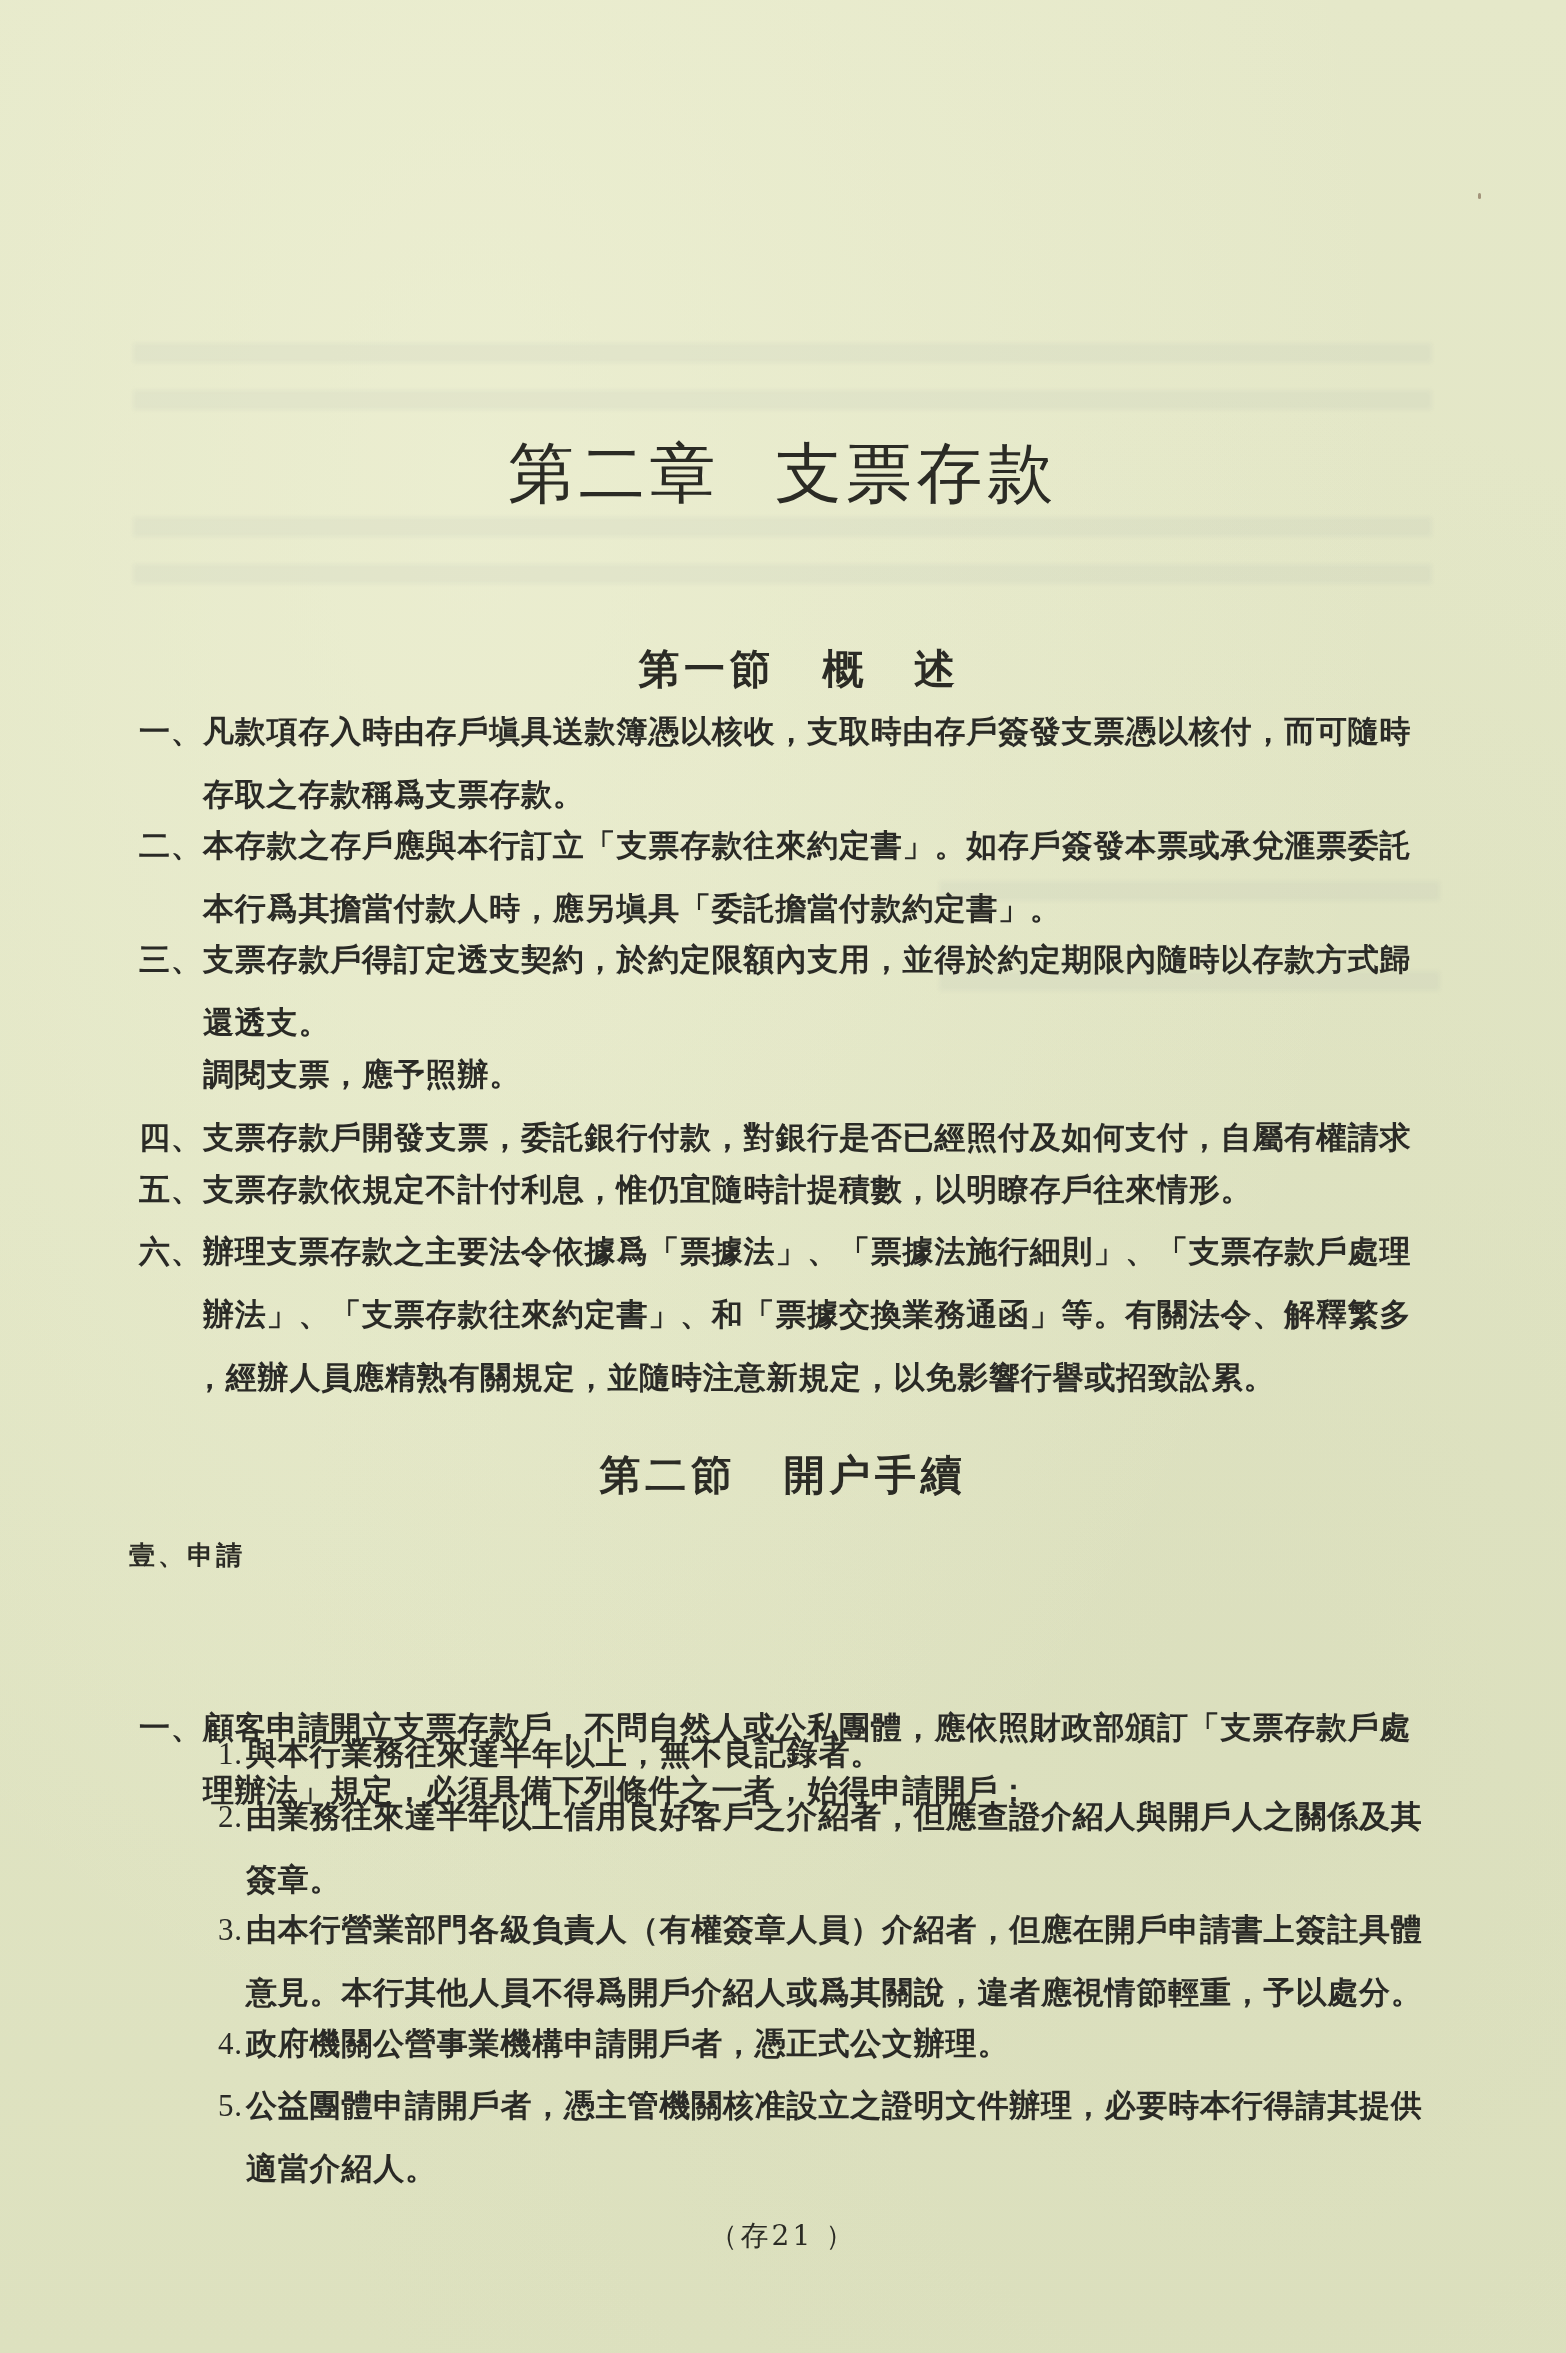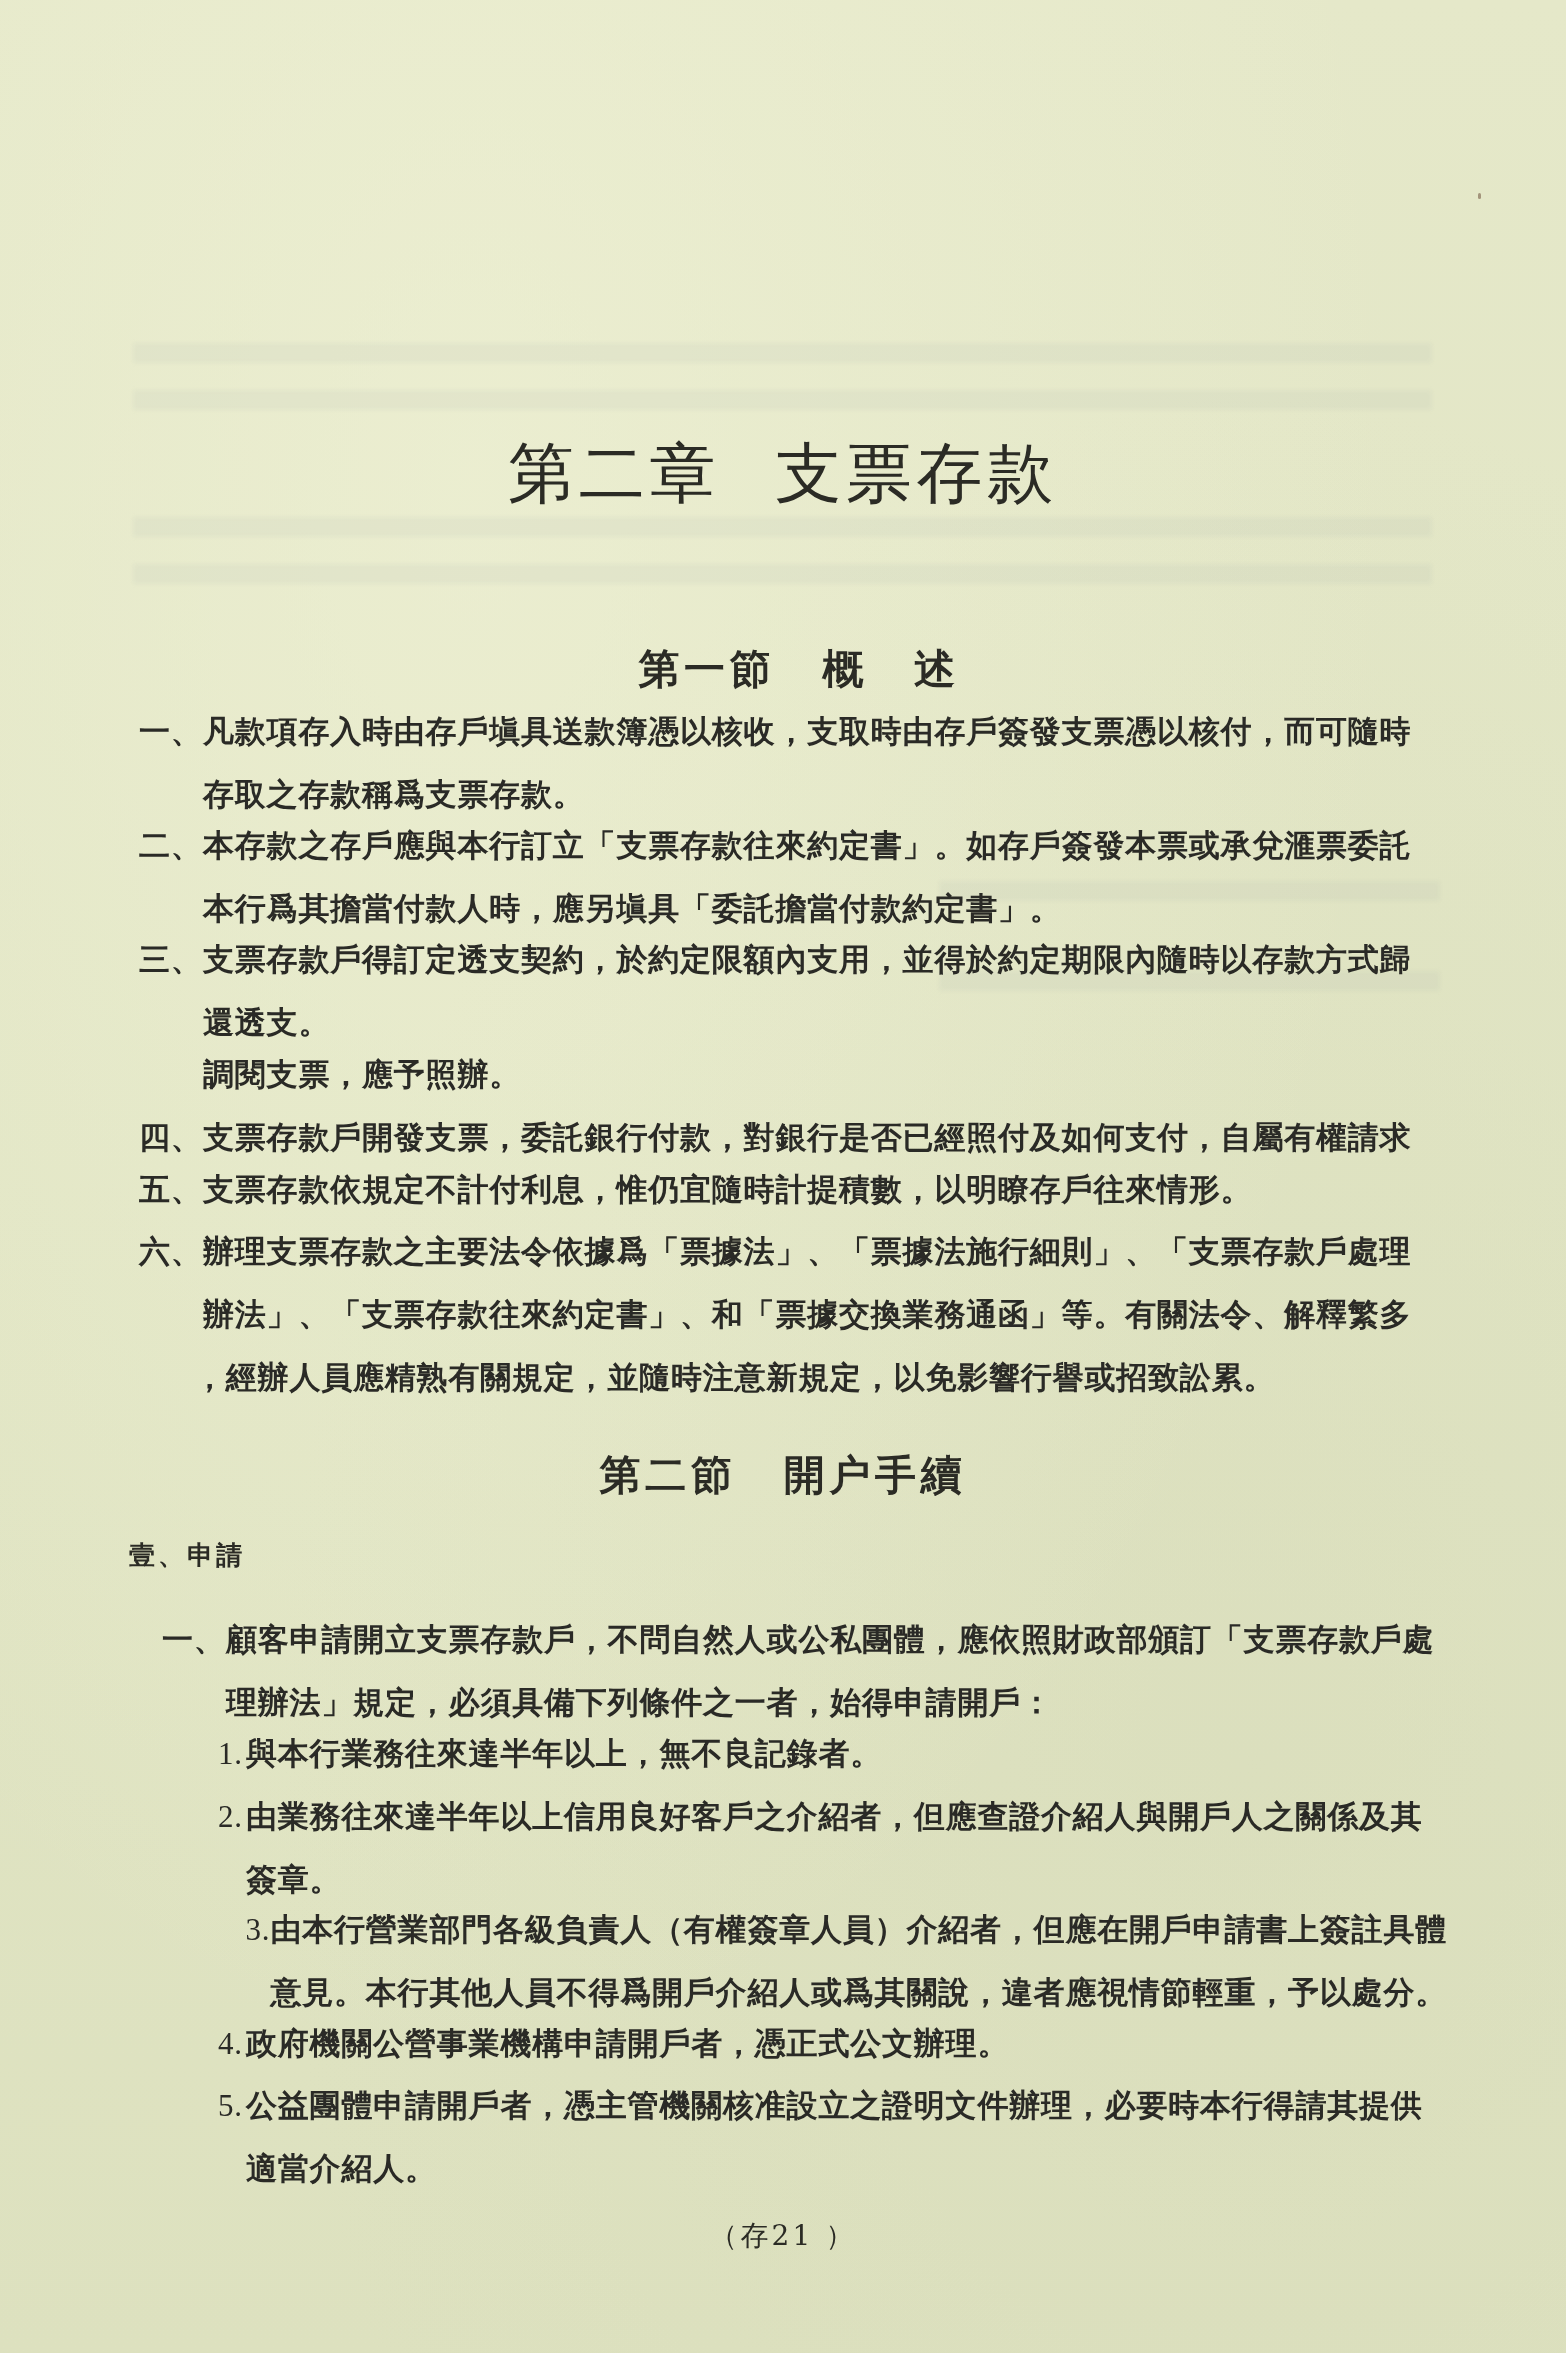--- a/index.html
+++ b/index.html
@@ -183,35 +183,35 @@
     <span class="line indent">辦法」、「支票存款往來約定書」、和「票據交換業務通函」等。有關法令、解釋繁多</span>
     <span class="line indent" style="padding-left:55px;">，經辦人員應精熟有關規定，並隨時注意新規定，以免影響行譽或招致訟累。</span>
   </div>
 
   <h2 class="section-title" style="top:1448px; margin:0;">
     <span>第二節</span><span class="gap"></span><span>開户手續</span>
   </h2>
 
   <h3 class="sub-heading" style="top:1538px; margin:0; left:129px;">壹、申請</h3>
 
-  <div class="para" style="top:1608px;margin-left:23px;">
+  <div class="para" style="top:1696px;">
     <span class="line"><span class="marker">一、</span><span>顧客申請開立支票存款戶，不問自然人或公私團體，應依照財政部頒訂「支票存款戶處</span></span>
     <span class="line indent">理辦法」規定，必須具備下列條件之一者，始得申請開戶：</span>
   </div>
 
   <div class="sub-item" style="top:1722px;">
     <span class="line"><span class="num">1.</span><span>與本行業務往來達半年以上，無不良記錄者。</span></span>
   </div>
 
   <div class="sub-item" style="top:1785px;">
     <span class="line"><span class="num">2.</span><span>由業務往來達半年以上信用良好客戶之介紹者，但應查證介紹人與開戶人之關係及其</span></span>
     <span class="line indent">簽章。</span>
   </div>
 
-  <div class="sub-item" style="top:1898px;text-align:right;">
+  <div class="sub-item" style="top:1898px;">
     <span class="line"><span class="num">3.</span><span>由本行營業部門各級負責人（有權簽章人員）介紹者，但應在開戶申請書上簽註具體</span></span>
     <span class="line indent">意見。本行其他人員不得爲開戶介紹人或爲其關說，違者應視情節輕重，予以處分。</span>
   </div>
 
   <div class="sub-item" style="top:2012px;">
     <span class="line"><span class="num">4.</span><span>政府機關公營事業機構申請開戶者，憑正式公文辦理。</span></span>
   </div>
 
   <div class="sub-item" style="top:2074px;">
     <span class="line"><span class="num">5.</span><span>公益團體申請開戶者，憑主管機關核准設立之證明文件辦理，必要時本行得請其提供</span></span>

